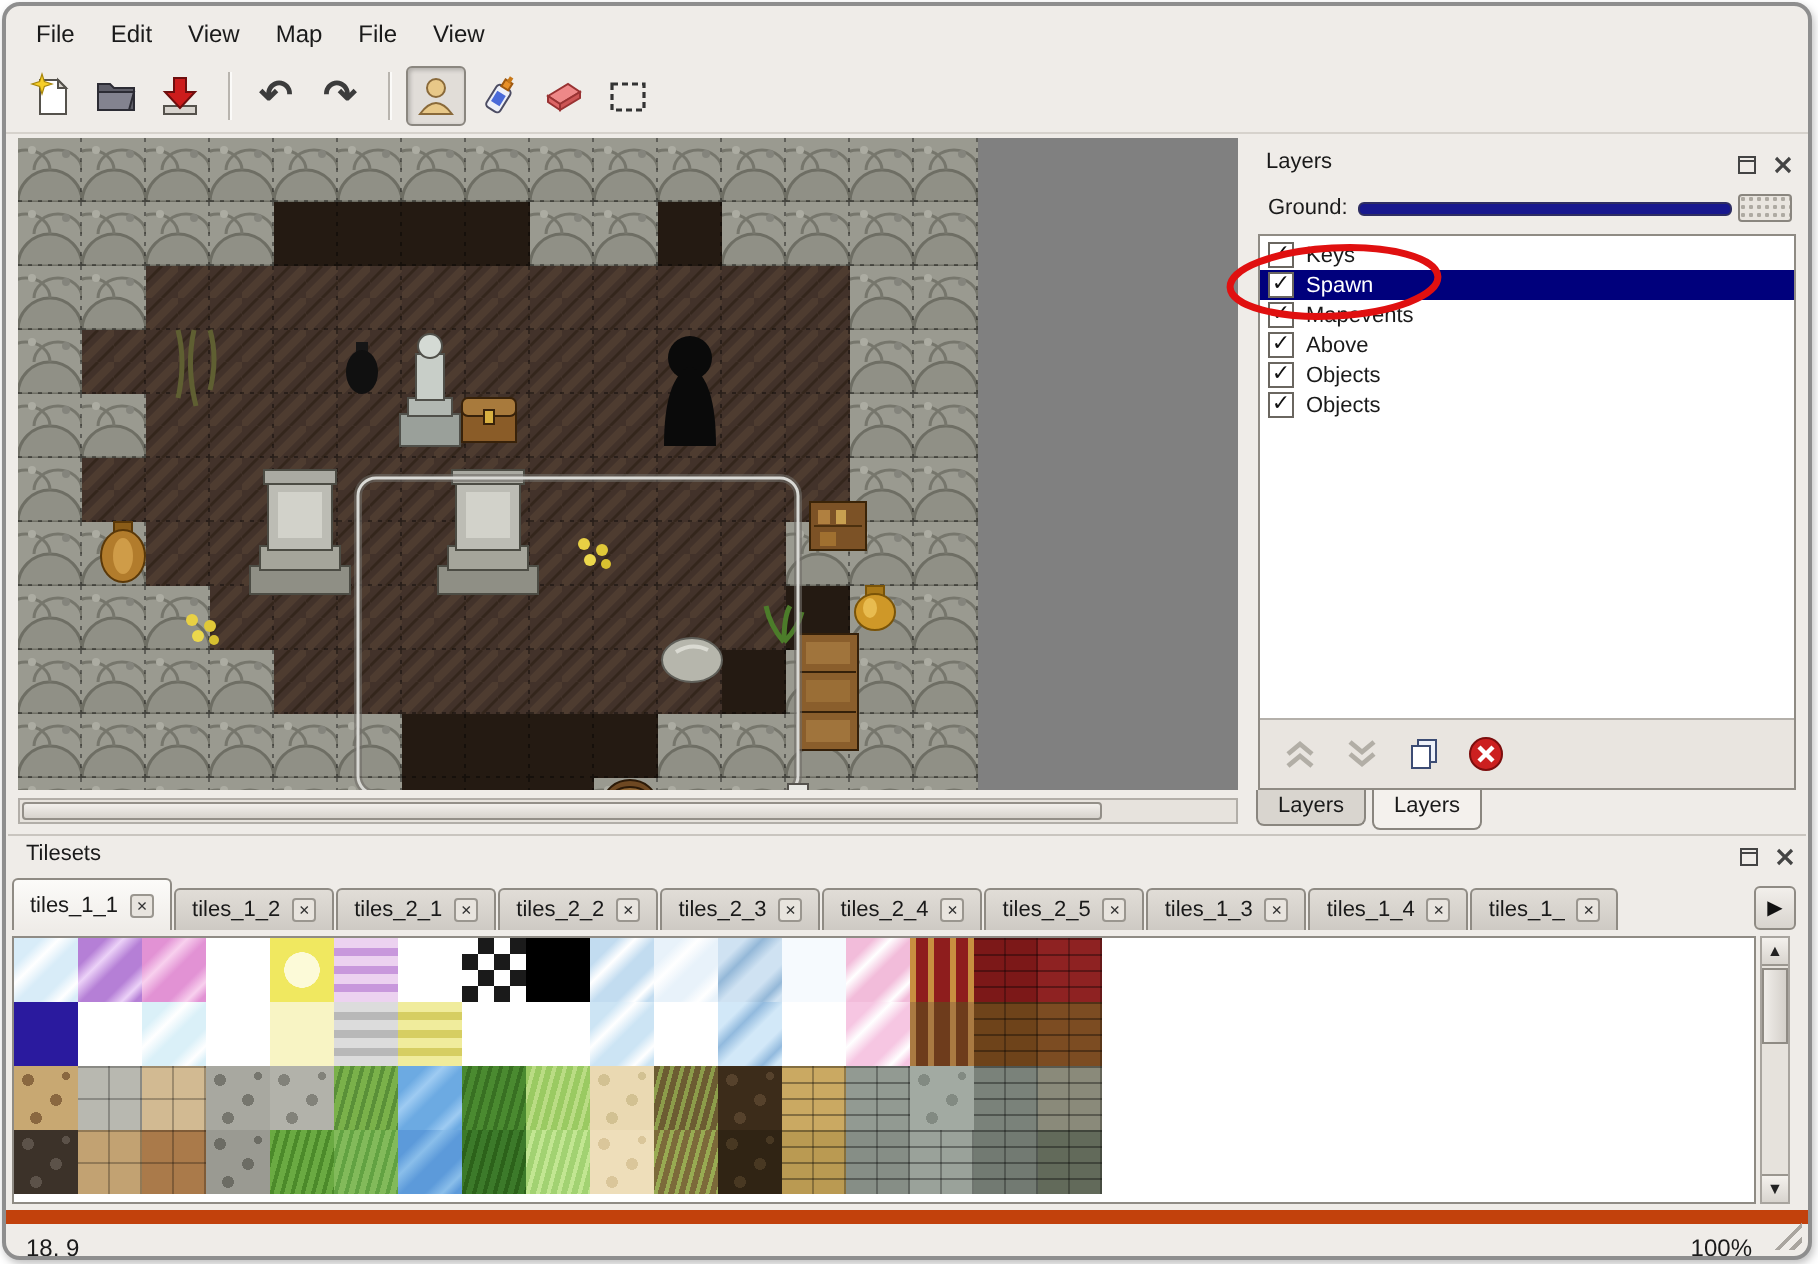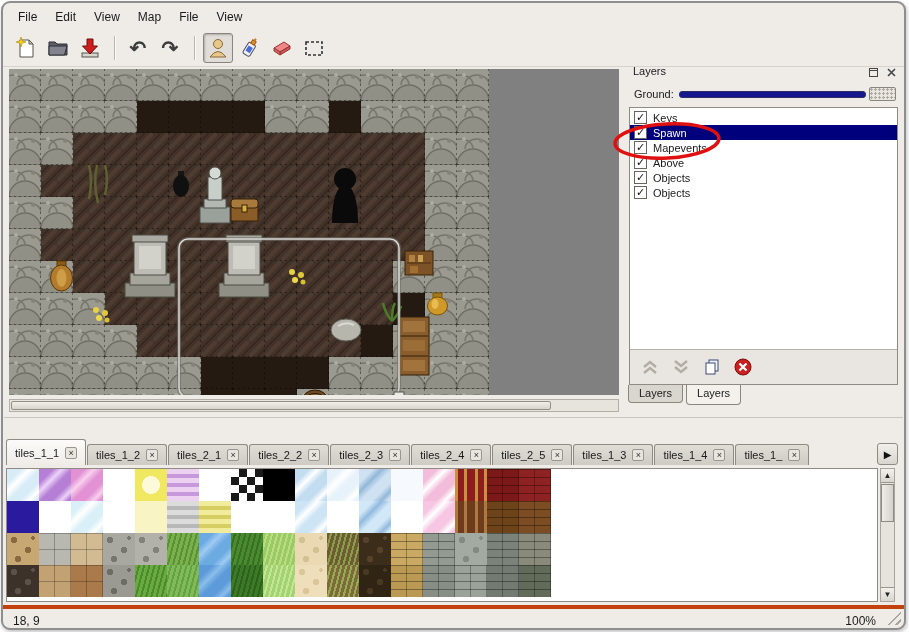--- a/index.html
+++ b/index.html
@@ -13,21 +13,21 @@
 .toolbar{position:absolute;left:0;right:0;top:26px;height:38px;display:flex;align-items:center;padding-left:8px;border-bottom:1px solid #d6d2cc}
 .tbtn{width:30px;height:30px;display:flex;align-items:center;justify-content:center;border:1px solid transparent;border-radius:3px;margin-right:2px;background:transparent}
 .tbtn.pressed{border:1px solid #8a867f;background:#e1ddd8;box-shadow:inset 1px 1px 2px rgba(0,0,0,.22)}
 .tbtn .uglyph{font-size:20px;font-weight:bold;color:#3c3c3c;line-height:20px}
 .tsep{width:2px;height:24px;border-left:1px solid #b8b4ae;border-right:1px solid #fbfaf8;margin:0 7px}
 
 .canvas{position:absolute;left:6px;top:66px;width:610px;height:326px;background:#808080;overflow:hidden}
 .hscroll{position:absolute;left:6px;top:396px;width:610px;height:13px;background:#e7e3dd;border:1px solid #b2aea8}
 .hthumb{position:absolute;left:1px;top:1px;width:540px;height:9px;background:linear-gradient(#f2efeb,#d7d3cd);border:1px solid #938f88;border-radius:2px}
 
-.rdock{position:absolute;left:622px;top:60px;width:277px;height:344px}
+.rdock{position:absolute;left:622px;top:70px;width:277px;height:344px}
 .dock-head{position:absolute;left:0;right:0;top:0;height:18px}
 .dock-title{position:absolute;left:8px;top:2px;font-size:11px}
 .dock-btn{position:absolute;top:2px;width:14px;height:14px;display:flex;align-items:center;justify-content:center}
 .dock-btn.float{right:22px}.dock-btn.close{right:4px}
 .oprow{position:absolute;left:2px;right:2px;top:22px;height:18px}
 .oplabel{position:absolute;left:7px;top:3px;font-size:11px}
 .groove{position:absolute;left:52px;right:34px;top:6px;height:7px;border-radius:3px;border:1px solid #2e2e62;background:#18188e}
 .ophandle{position:absolute;right:4px;top:2px;width:27px;height:14px;border:1px solid #8a867f;border-radius:2px;background-color:#e9e5df;background-image:radial-gradient(circle at 1.5px 1.5px,#aeaaa2 1px,transparent 1.2px);background-size:4px 4px}
 .layersbox{position:absolute;left:4px;right:4px;top:44px;height:278px;border:1px solid #8f8b84;background:#e9e5e0;display:flex;flex-direction:column}
 .layerlist{flex:1;background:#fff;border-bottom:1px solid #b4b0aa;overflow:hidden;padding-top:2px}
@@ -50,21 +50,21 @@
 .ttab-close{width:12px;height:12px;border:1px solid #9a968f;background:#e8e4de;font-size:9px;line-height:10px;text-align:center;border-radius:2px;color:#333}
 .tab-scroll{position:absolute;right:5px;top:25px;width:21px;height:22px;border:1px solid #8f8b84;background:linear-gradient(#f2efeb,#d8d4ce);border-radius:3px;font-size:10px;display:flex;align-items:center;justify-content:center;color:#111}
 .palette{position:absolute;left:2px;top:50px;width:872px;height:134px;background:#fff;border:1px solid #8f8b84;overflow:hidden}
 .palette-inner{width:544px;overflow:hidden}
 .ptile{width:32px;height:32px;float:left}
 .vscroll{position:absolute;left:876px;top:50px;width:15px;height:134px;border:1px solid #a8a49e;background:#e6e2dc}
 .vbtn{height:14px;font-size:8px;text-align:center;line-height:14px;background:linear-gradient(#f4f1ed,#d8d4ce);border-bottom:1px solid #9a968f;color:#222}
 .vbtn.down{position:absolute;bottom:0;left:0;right:0;border-top:1px solid #9a968f;border-bottom:none}
 .vthumb{position:absolute;left:0;right:0;top:15px;height:38px;background:linear-gradient(90deg,#f0ede9,#d4d0ca);border:1px solid #8f8b84}
 
-.statusbar{position:absolute;left:0;right:0;top:602px;height:23px;border-top:4px solid #c2410c;font-size:12px}
+.statusbar{position:absolute;left:0;right:0;top:602px;height:23px;border-top:7px solid #c2410c;font-size:12px}
 .coords{position:absolute;left:10px;top:5px}
 .zoom{position:absolute;right:28px;top:5px}
 .grip{position:absolute;right:3px;bottom:3px;width:14px;height:14px;background:repeating-linear-gradient(135deg,#a9a59f 0 2px,transparent 2px 5px);clip-path:polygon(100% 0,100% 100%,0 100%)}
 svg{display:block}
 </style>
 </head>
 <body>
 
 <div id="stage">
 <div id="win">
@@ -503,20 +503,34 @@
           <div class="dtab">Layers</div>
           <div class="dtab active">Layers</div>
         </div>
   </div>
 
   <svg class="annot" width="130" height="54">
     <ellipse cx="63" cy="27" rx="52" ry="17" fill="none" stroke-width="3.5" transform="rotate(-3 63 27)" stroke="#e01010"></ellipse>
   </svg>
 
   <div class="bdock">
+    <div class="dock-head">
+      <span class="dock-title">Tilesets</span>
+      <span class="dock-btn float">
+        <svg width="11" height="11">
+              <rect x="1.5" y="1.5" width="8" height="8" fill="none" stroke="#444"></rect>
+              <line x1="1.5" y1="3.5" x2="9.5" y2="3.5" stroke="#444"></line>
+            </svg>
+      </span>
+      <span class="dock-btn close">
+        <svg width="11" height="11">
+              <path d="M2 2 L9 9 M9 2 L2 9" stroke="#444" stroke-width="1.6"></path>
+            </svg>
+      </span>
+    </div>
     <div class="tabbar">
           <div class="ttab active">
             <span>tiles_1_1</span>
             <span class="ttab-close">×</span>
           </div>
           <div class="ttab">
             <span>tiles_1_2</span>
             <span class="ttab-close">×</span>
           </div>
           <div class="ttab">

